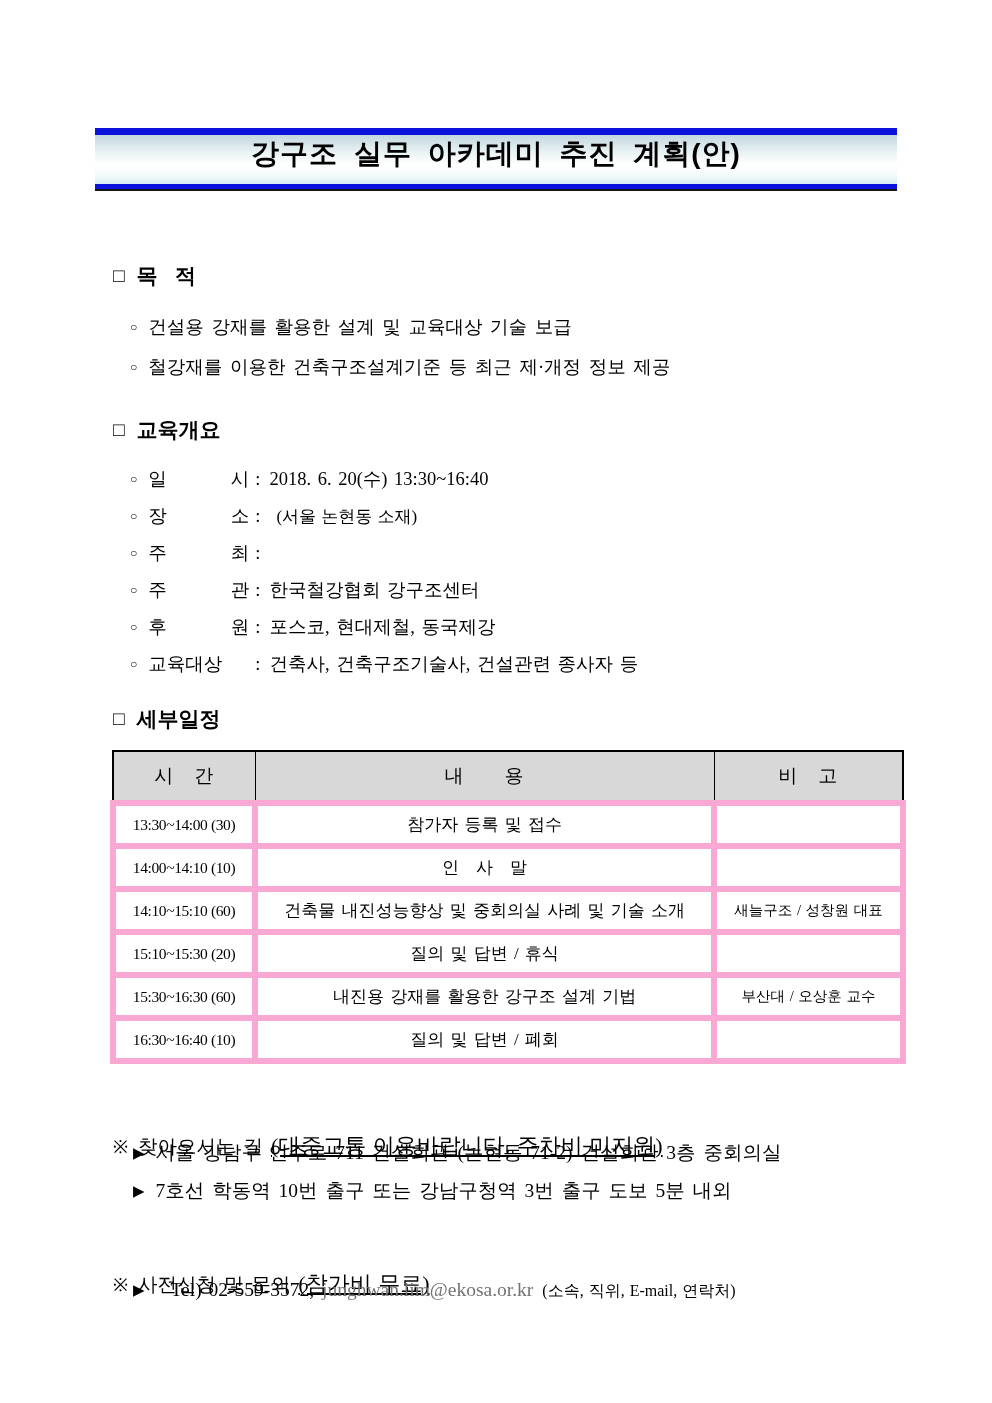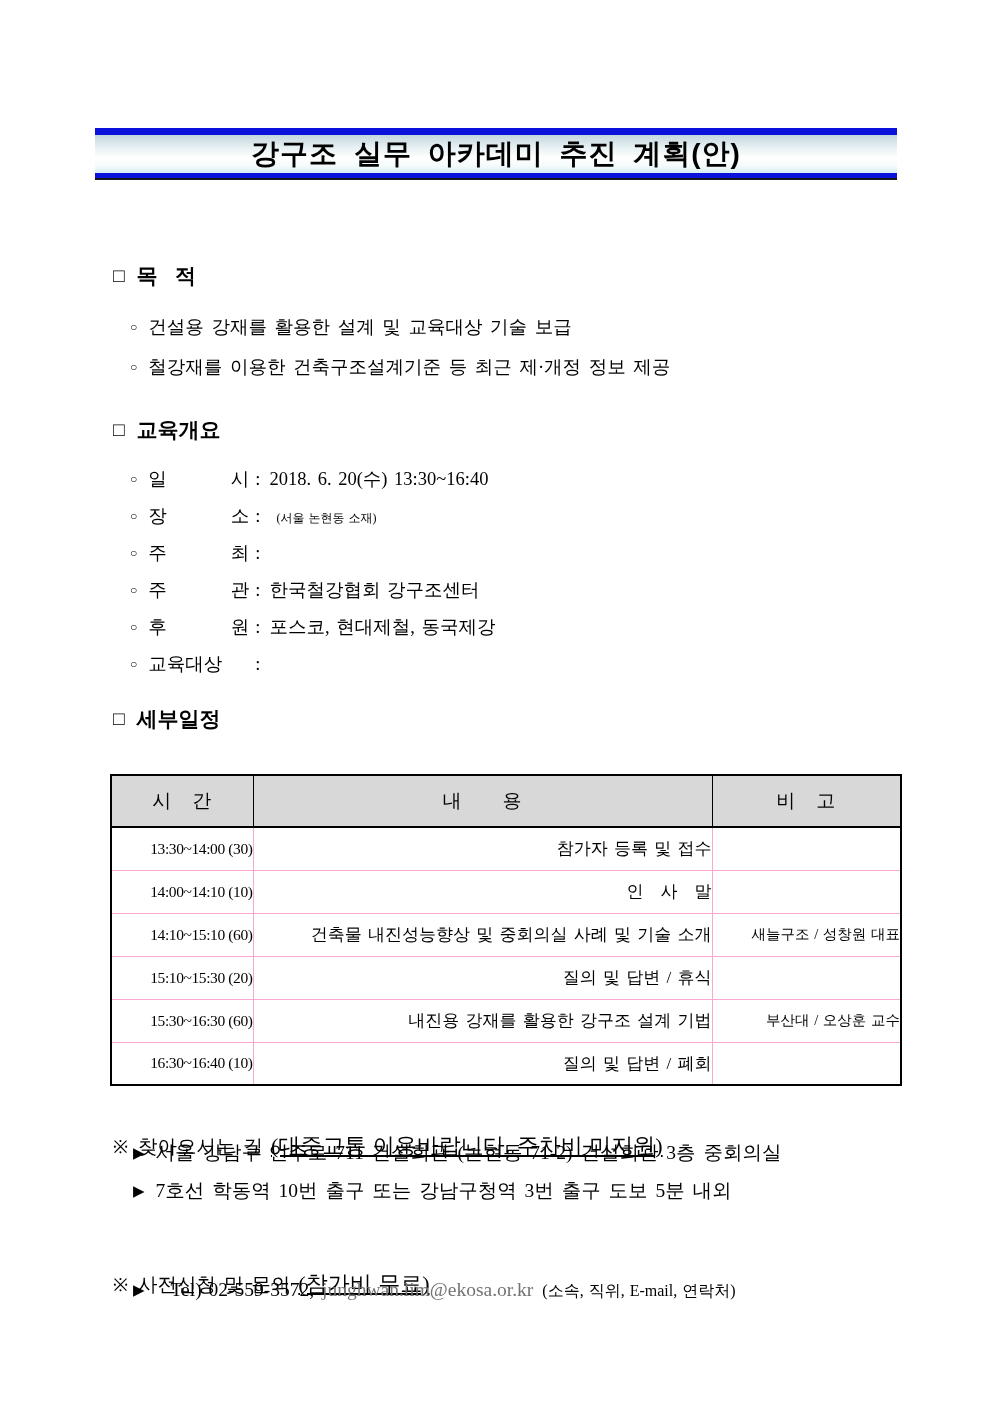--- a/index.html
+++ b/index.html
@@ -8,21 +8,21 @@
     position:relative; width:992px; height:1403px; margin:0 auto;
     background:#ffffff; color:#000;
     font-family:"Liberation Serif","DejaVu Serif",serif;
     overflow:hidden;
   }
 
   
   .banner { position:absolute; left:95px; top:128px; width:802px; }
   .banner-bar-top { height:7px; background:#0a12dc; }
   .banner-mid {
-    height:38px; display:flex; align-items:flex-end; justify-content:center;
+    height:49px; display:flex; align-items:flex-start; justify-content:center;
     background:linear-gradient(180deg,#c3d7df 0%, #e9f2f4 35%, #ffffff 60%, #f4fafb 82%, #d7edf2 100%);
   }
   .banner-title {
     font-family:"Liberation Sans","DejaVu Sans",sans-serif;
     font-weight:bold; font-size:28px; letter-spacing:1px; word-spacing:7px;
     white-space:pre;
   }
   .banner-bar-bottom { height:7px; background:#0a12dc; border-bottom:2px solid #15151c; }
 
   
@@ -45,38 +45,38 @@
   }
   .purpose-list .bullet-row { line-height:38px; font-size:18.5px; word-spacing:3px; }
 
   .overview-list .bullet-row { line-height:35px; font-size:18.5px; }
   .ov-label {
     display:inline-block; width:101px;
     text-align:justify; text-align-last:justify;
   }
   .ov-sep { margin:0 9px 0 6px; }
   .ov-value { word-spacing:2px; white-space:pre; }
-  .ov-note { font-size:12px; margin-left:7px; word-spacing:1px; }
+  .ov-note { font-size:17px; margin-left:7px; word-spacing:1px; }
 
   
   .schedule-table {
-    position:absolute; left:110px; top:774px; width:790px;
+    position:absolute; left:110px; top:750px; width:790px;
     border-collapse:collapse; table-layout:fixed;
     border:2px solid #000;
   }
   .schedule-table col.c-time { width:142px; }
   .schedule-table col.c-content { width:459px; }
   .schedule-table col.c-remark { width:189px; }
   .schedule-table th {
     height:52px; background:#d8d8d8; border:1px solid #000; border-bottom:2px solid #000;
     font-weight:normal; font-size:19px; text-align:center; white-space:pre;
     letter-spacing:1px;
   }
   .schedule-table td {
-    height:43px; border:1px solid #f9a8d4; text-align:right; vertical-align:middle;
+    height:43px; border:6px solid #f9a8d4; text-align:center; vertical-align:middle;
     font-size:17px; word-spacing:2px; white-space:pre;
   }
   .schedule-table td.cell-time { font-size:15.5px; letter-spacing:-0.4px; word-spacing:0; }
   .schedule-table td.cell-remark { font-size:14.5px; word-spacing:1px; }
 
   
   .note-block { position:absolute; left:113px; white-space:pre; }
   .note-head { display:flex; align-items:baseline; font-size:19.5px; line-height:30px; word-spacing:3px; }
   .note-marker { margin-right:10px; font-size:18px; }
   .note-paren { font-size:22px; margin-left:8px; word-spacing:1px;text-decoration:underline; }
@@ -143,20 +143,21 @@
     <div class="bullet-row">
       <span class="circle-bullet">○</span>
       <span class="ov-label">후 원</span>
       <span class="ov-sep">:</span>
       <span class="ov-value">포스코, 현대제철, 동국제강</span>
     </div>
     <div class="bullet-row">
       <span class="circle-bullet">○</span>
       <span class="ov-label">교육대상</span>
       <span class="ov-sep">:</span>
+      <span class="ov-value">건축사, 건축구조기술사, 건설관련 종사자 등</span>
     </div>
   </div>
 
   <div class="sec-heading" style="top:704px;">
     <span class="box-marker">□</span><span>세부일정</span>
   </div>
 
   <table class="schedule-table">
     <colgroup>
         <col class="c-time">

